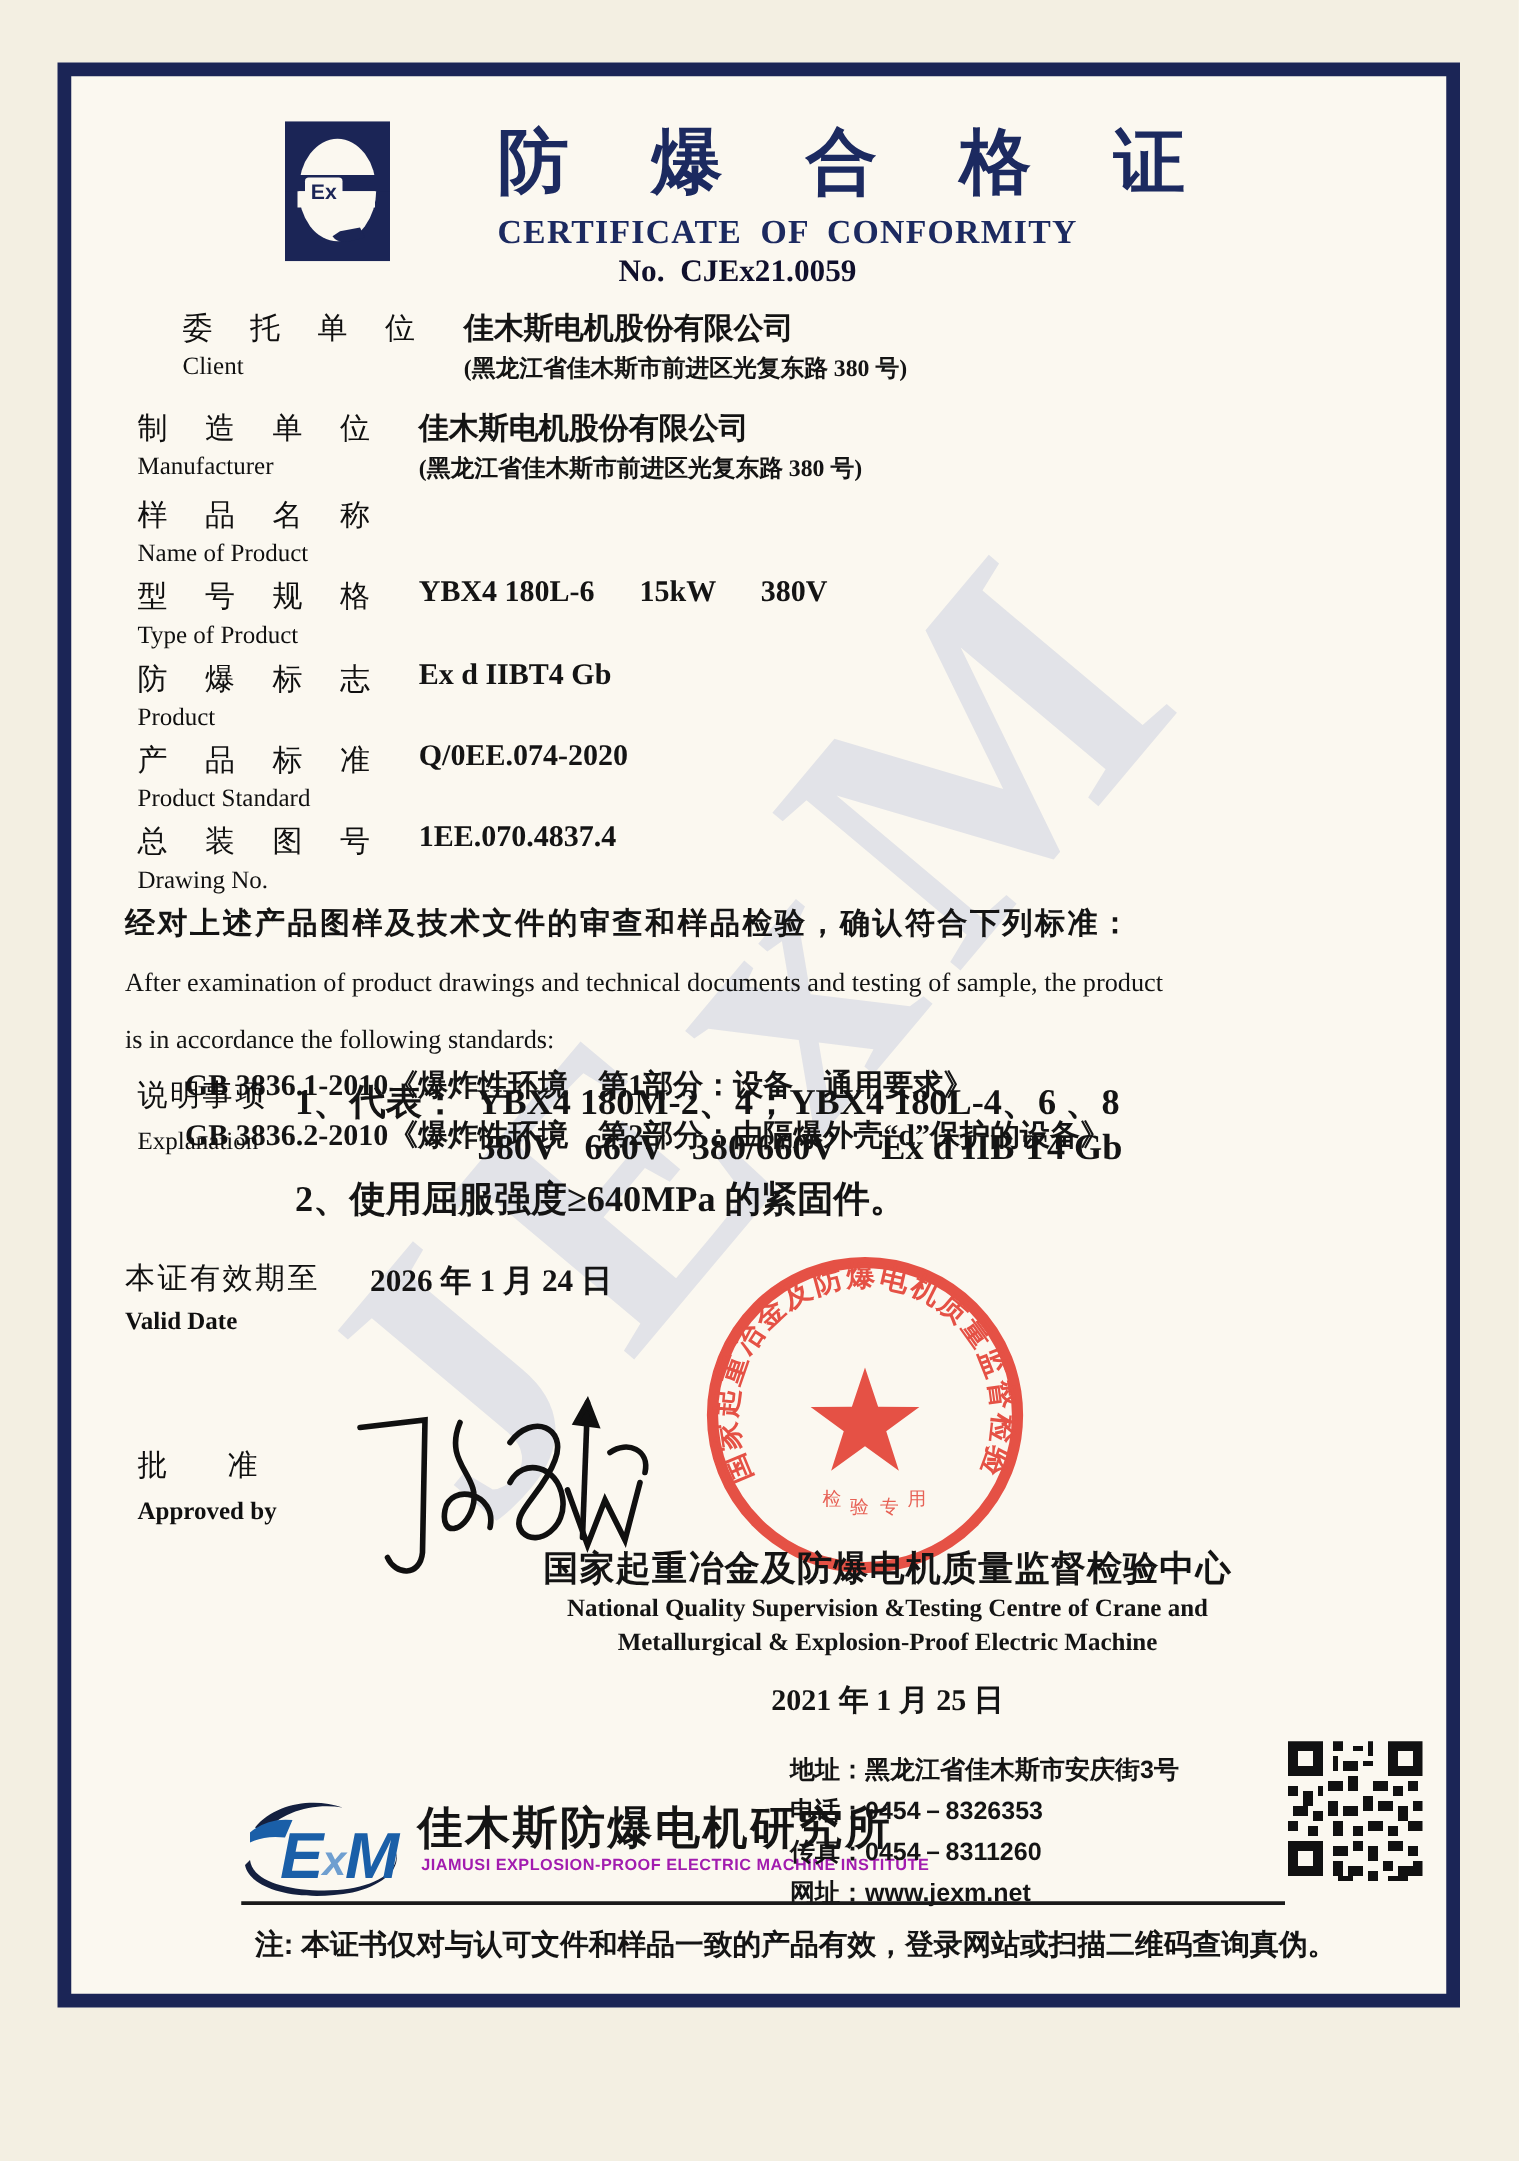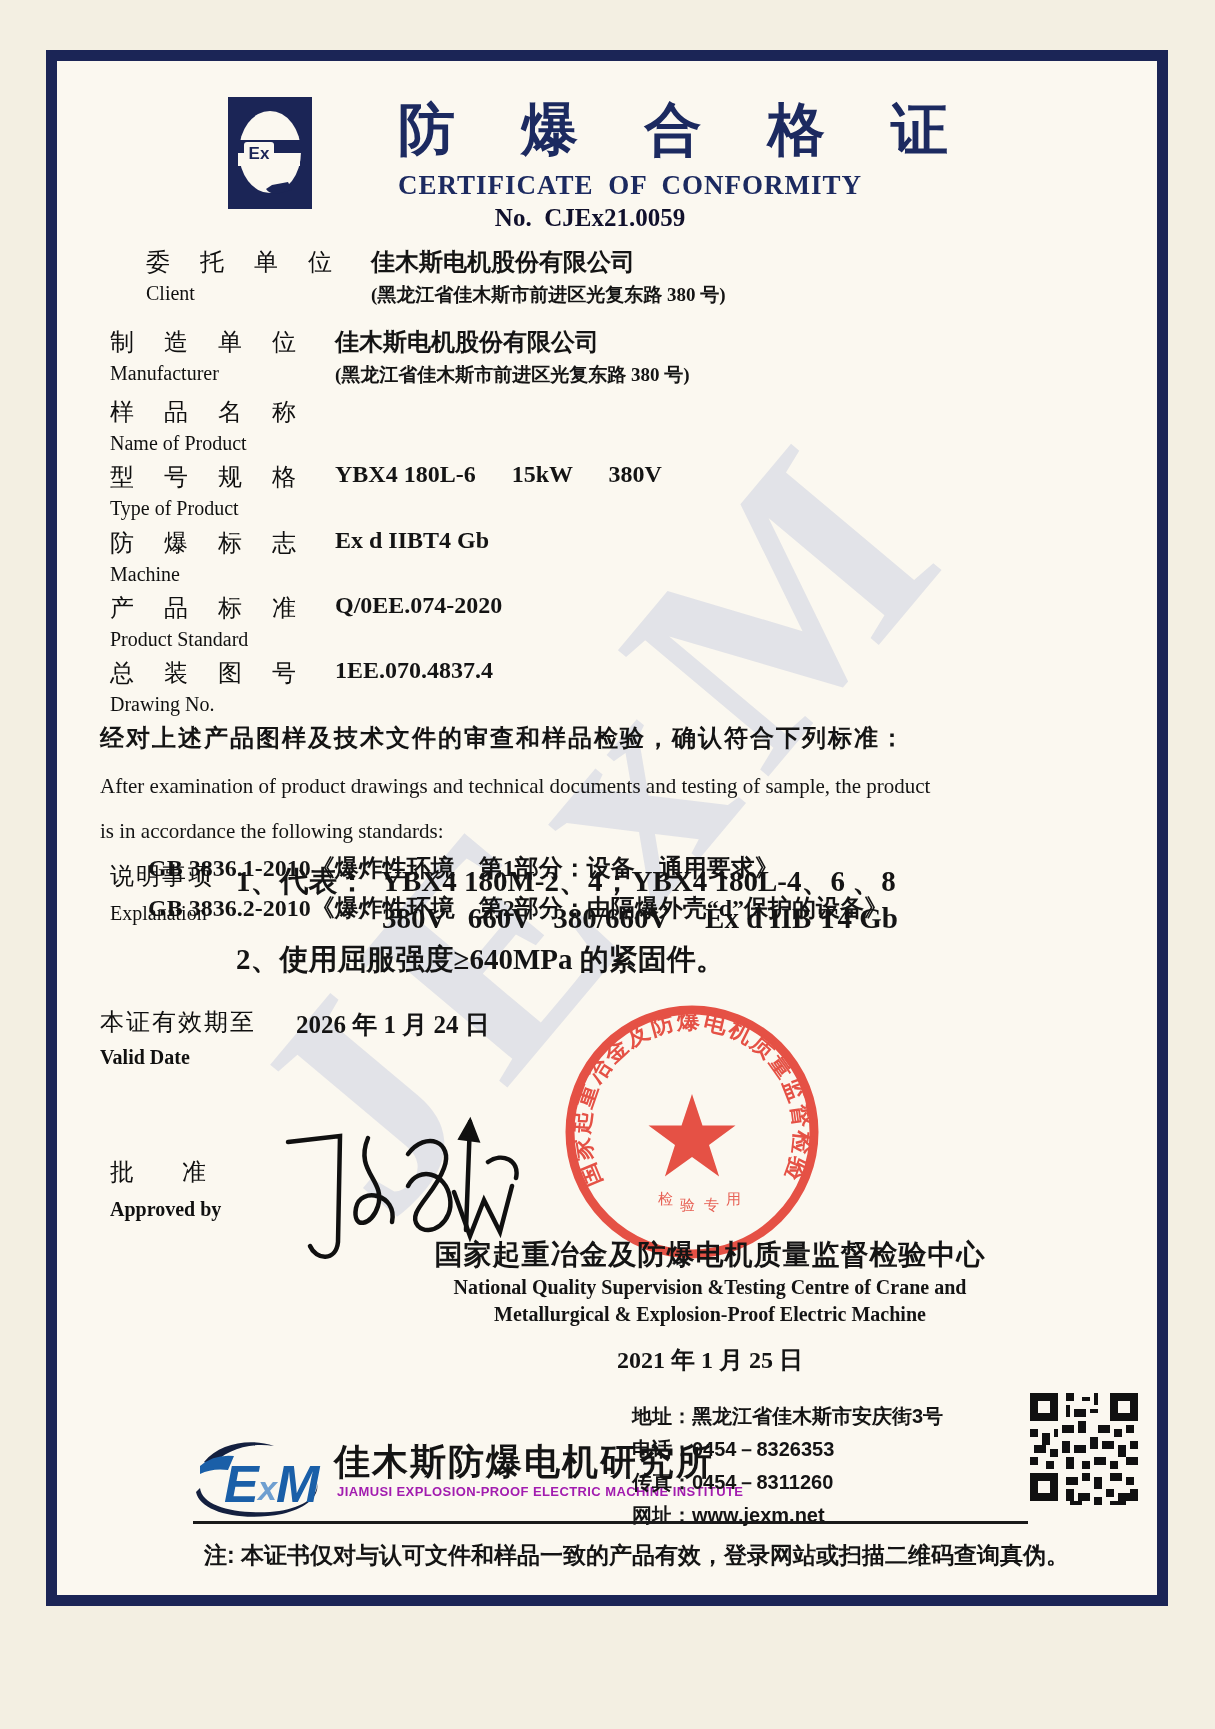--- a/index.html
+++ b/index.html
@@ -96,21 +96,21 @@
     <div class="lab-cn">样 品 名 称</div>
     <div class="lab-en">Name of Product</div>
   </div>
   <div class="abs row" style="top:461px;">
     <div class="lab-cn">型 号 规 格</div>
     <div class="lab-en">Type of Product</div>
     <div class="val">YBX4 180L-6      15kW      380V</div>
   </div>
   <div class="abs row" style="top:527px;">
     <div class="lab-cn">防 爆 标 志</div>
-    <div class="lab-en">Machine</div>
+    <div class="lab-en">Product</div>
     <div class="val">Ex d IIBT4 Gb</div>
   </div>
   <div class="abs row" style="top:592px;">
     <div class="lab-cn">产 品 标 准</div>
     <div class="lab-en">Product Standard</div>
     <div class="val">Q/0EE.074-2020</div>
   </div>
   <div class="abs row" style="top:657px;">
     <div class="lab-cn">总 装 图 号</div>
     <div class="lab-en">Drawing No.</div>

